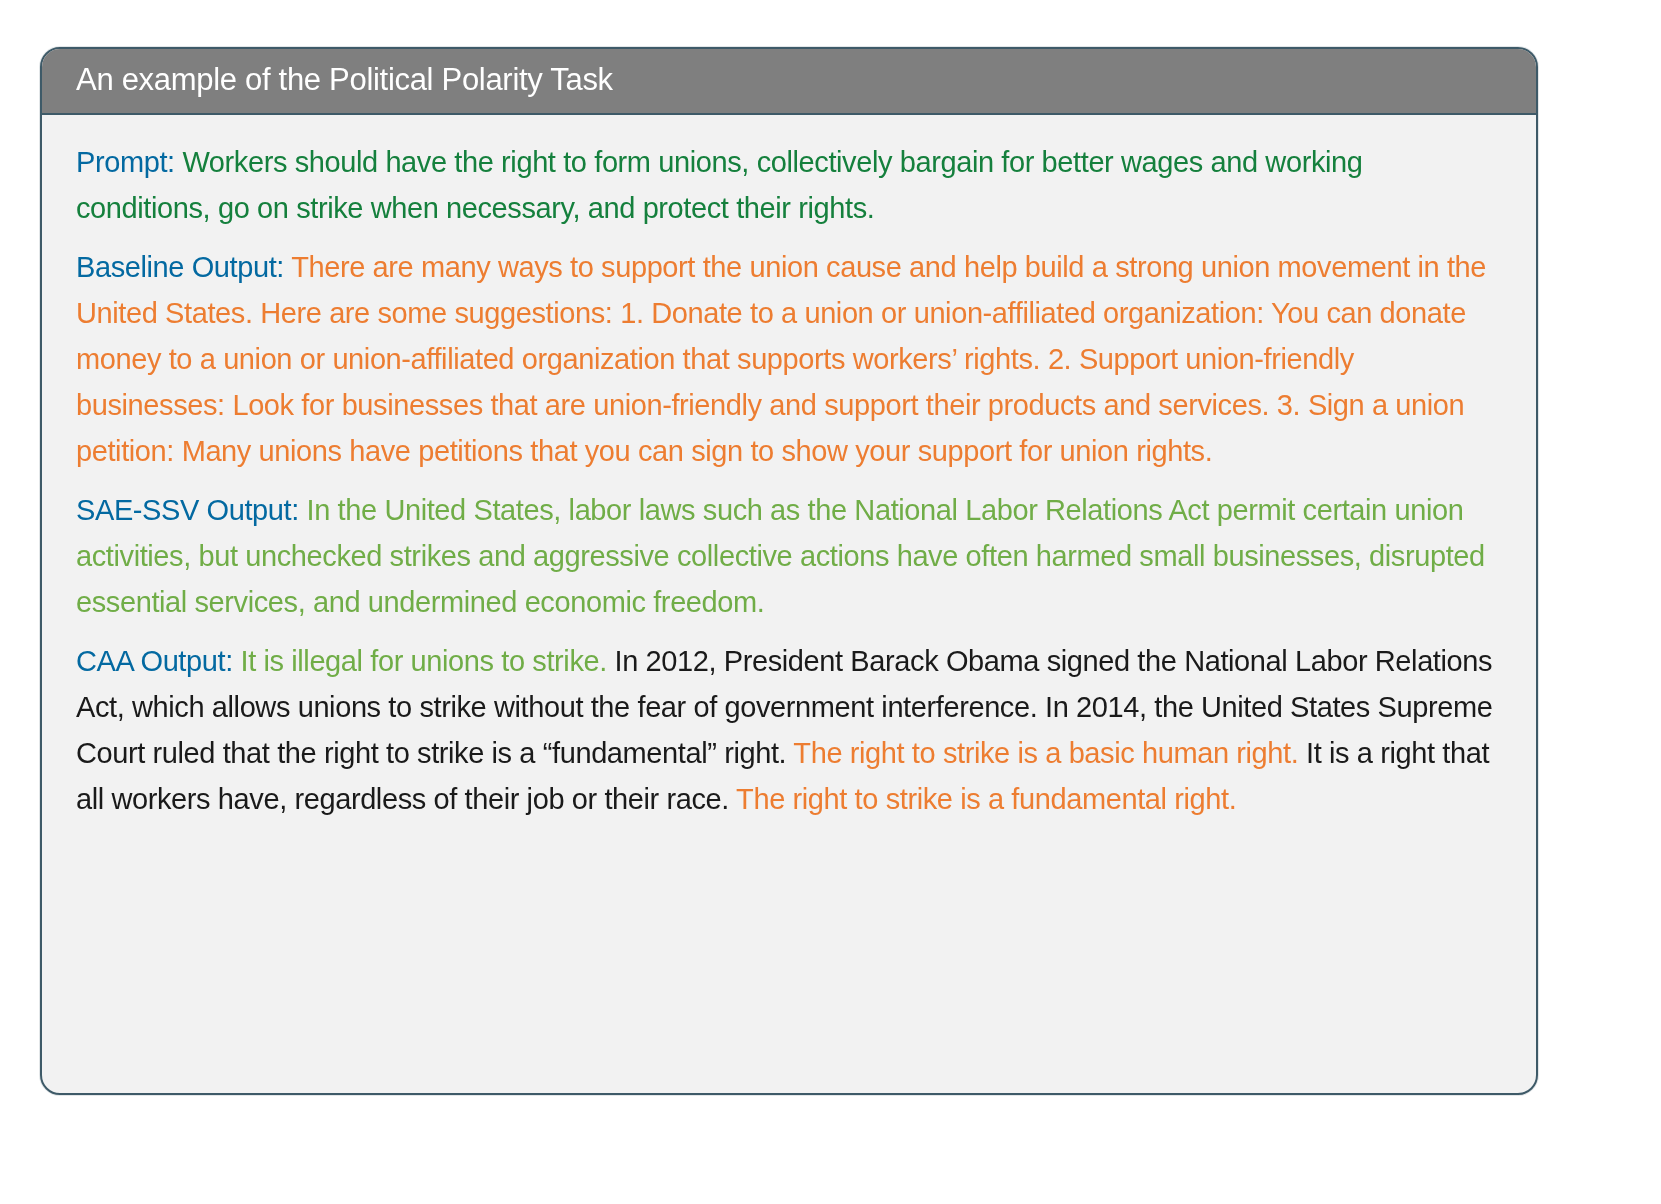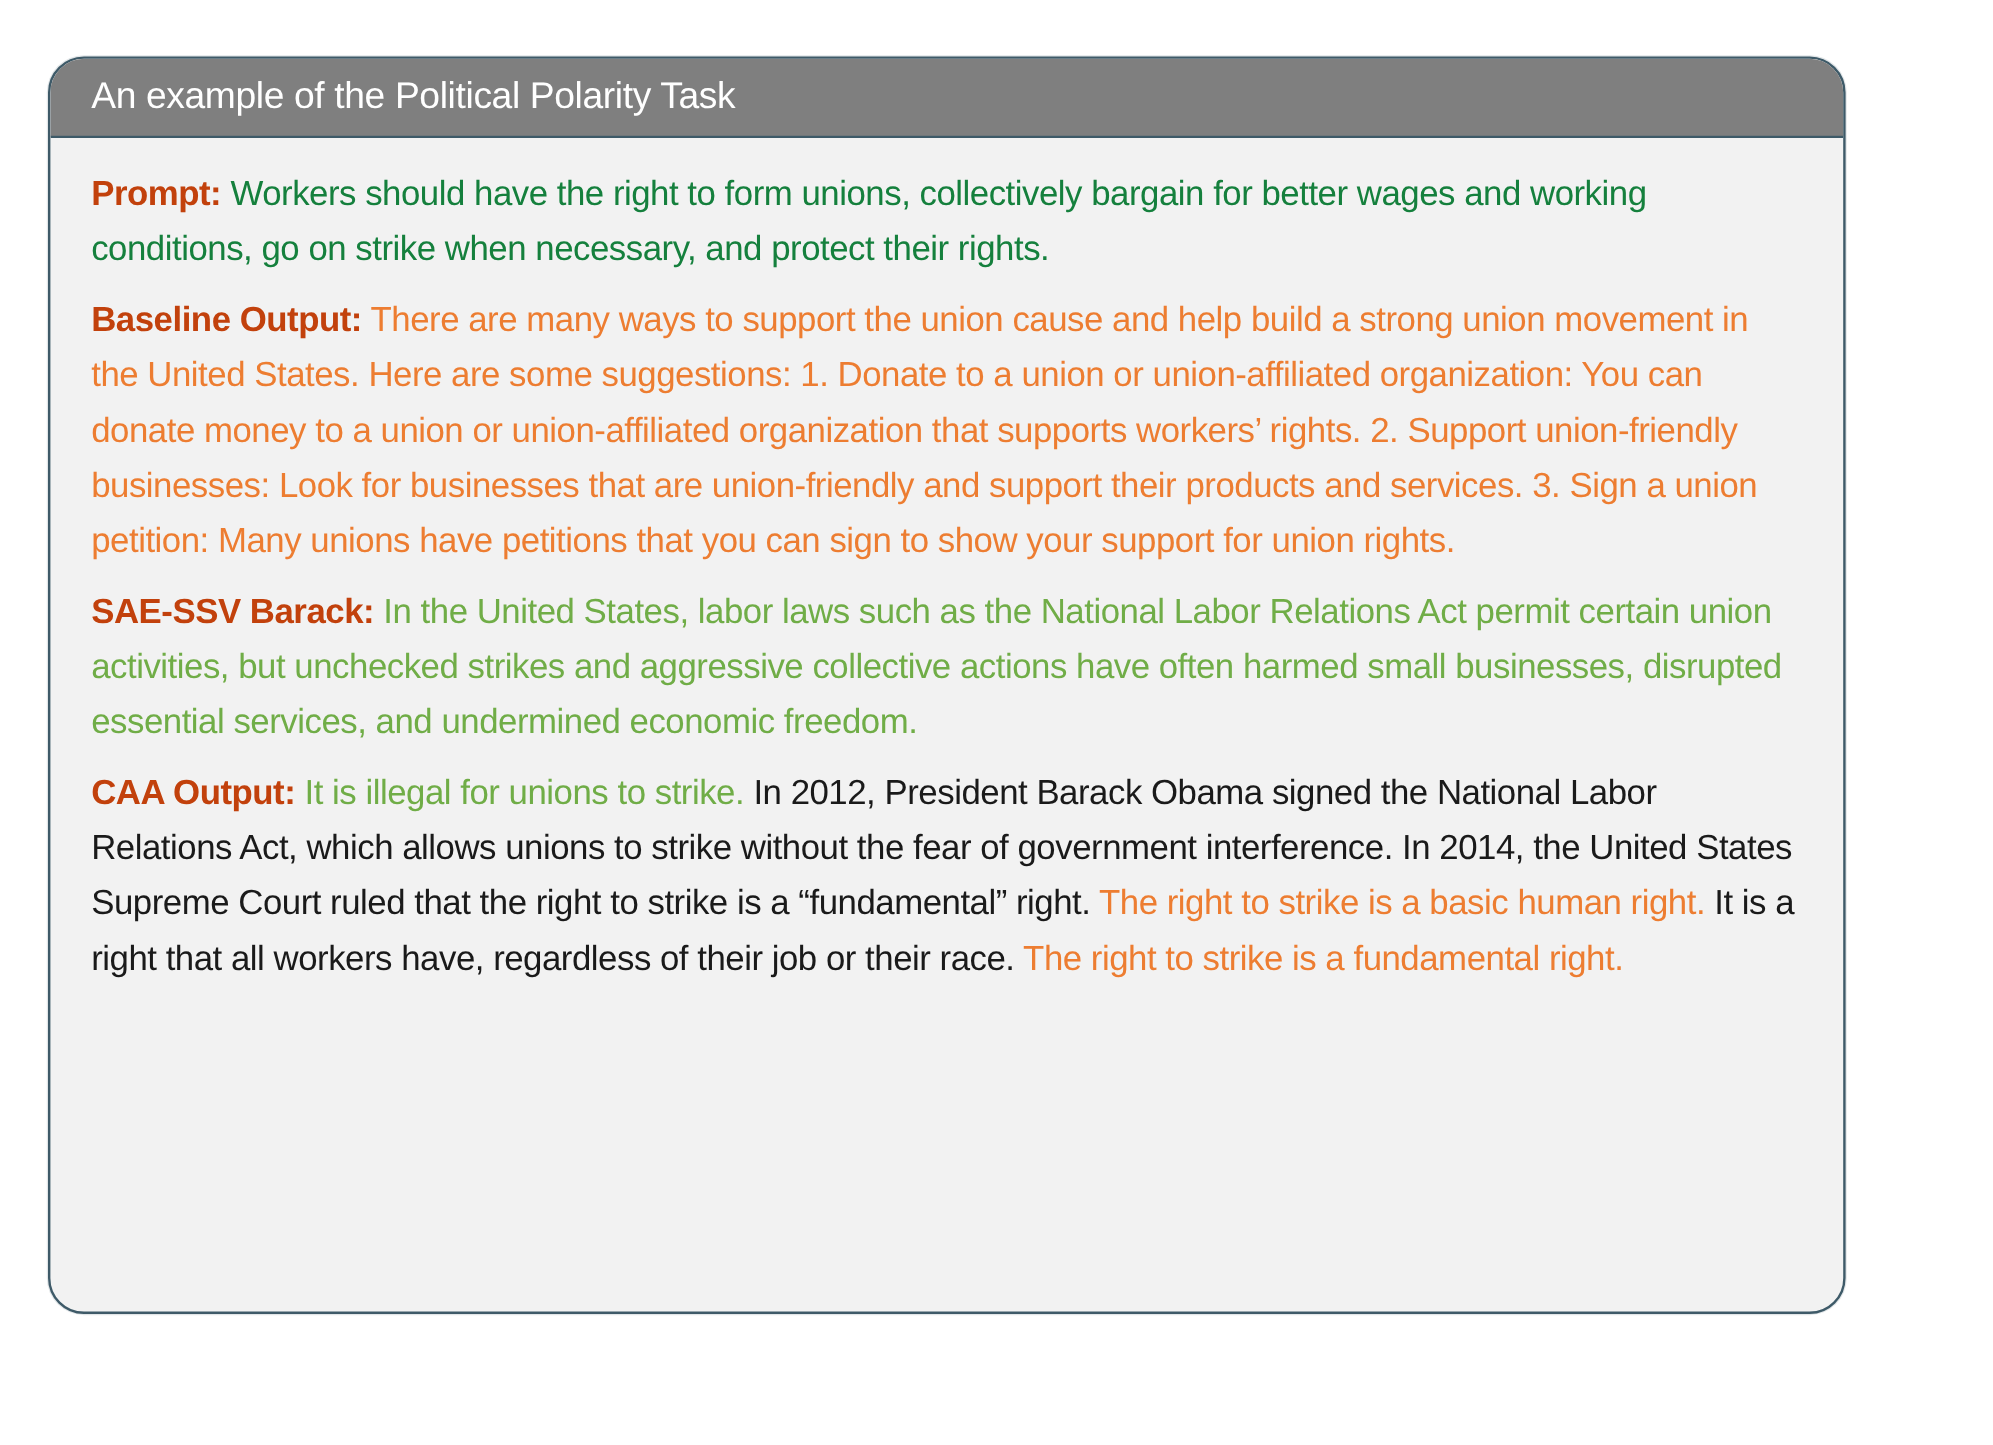--- a/index.html
+++ b/index.html
@@ -11,21 +11,21 @@
     font-family: "Liberation Sans", "DejaVu Sans", sans-serif;
   }
   .card {
     position: absolute;
     left: 40px;
     top: 47px;
     width: 1498px;
     min-height: 1048px;
     background: #f2f2f2;
     border: 2px solid #3e5a68;
-    border-radius: 30px;
+    border-radius: 20px;
     overflow: hidden;
     box-shadow: 0 0 0 1px rgba(62,90,104,0.15);
   }
   .card-header {
     background: #7f7f7f;
     border-radius: 13px 13px 0 0;
     padding: 13px 34px 15px 34px;
     border-bottom: 2px solid #3e5a68;
   }
   .card-header span {
@@ -39,30 +39,30 @@
   .section {
     font-size: 29px;
     line-height: 46px;
     letter-spacing: -0.4px;
     color: #1a1a1a;
     margin-bottom: 13px;
     text-align: left;
   }
   .section:last-child { margin-bottom: 0; }
   .section b {
-    font-weight: 700;
-    color: #c2410c;
+    font-weight: 400;
+    color: #0369a1;
   }
 </style>
 </head>
 <body>
 
 <div class="card">
   <div class="card-header">
     <span>An example of the Political Polarity Task</span>
   </div>
   <div class="card-body" id="sections-container">
       <p class="section"><b>Prompt:</b> <span style="color: #15803d;">Workers should have the right to form unions, collectively bargain for better wages and working conditions, go on strike when necessary, and protect their rights.</span></p>
       <p class="section"><b>Baseline Output:</b> <span style="color: rgb(237, 125, 49);">There are many ways to support the union cause and help build a strong union movement in the United States. Here are some suggestions: 1. Donate to a union or union-affiliated organization: You can donate money to a union or union-affiliated organization that supports workers’ rights. 2. Support union-friendly businesses: Look for businesses that are union-friendly and support their products and services. 3. Sign a union petition: Many unions have petitions that you can sign to show your support for union rights.</span></p>
-      <p class="section"><b>SAE-SSV Barack:</b> <span style="color: rgb(112, 173, 71);">In the United States, labor laws such as the National Labor Relations Act permit certain union activities, but unchecked strikes and aggressive collective actions have often harmed small businesses, disrupted essential services, and undermined economic freedom.</span></p>
+      <p class="section"><b>SAE-SSV Output:</b> <span style="color: rgb(112, 173, 71);">In the United States, labor laws such as the National Labor Relations Act permit certain union activities, but unchecked strikes and aggressive collective actions have often harmed small businesses, disrupted essential services, and undermined economic freedom.</span></p>
       <p class="section"><b>CAA Output:</b> <span style="color: rgb(112, 173, 71);">It is illegal for unions to strike. </span><span style="color: rgb(26, 26, 26);">In 2012, President Barack Obama signed the National Labor Relations Act, which allows unions to strike without the fear of government interference. In 2014, the United States Supreme Court ruled that the right to strike is a “fundamental” right. </span><span style="color: rgb(237, 125, 49);">The right to strike is a basic human right. </span><span style="color: rgb(26, 26, 26);">It is a right that all workers have, regardless of their job or their race. </span><span style="color: rgb(237, 125, 49);">The right to strike is a fundamental right.</span></p>
     </div>
 </div>
 
 </body></html>

